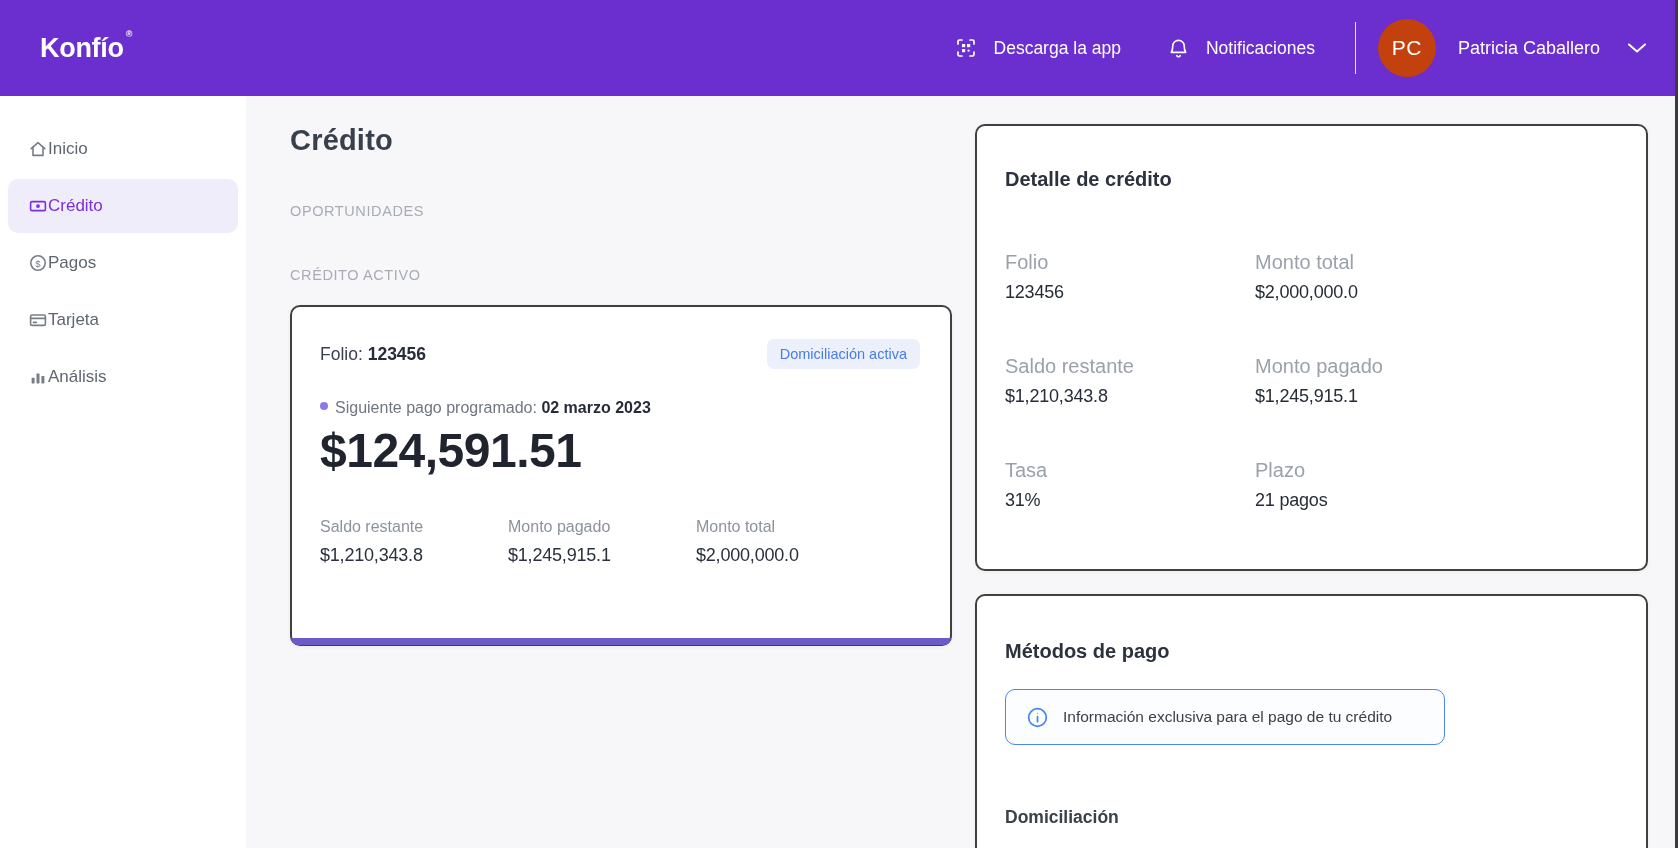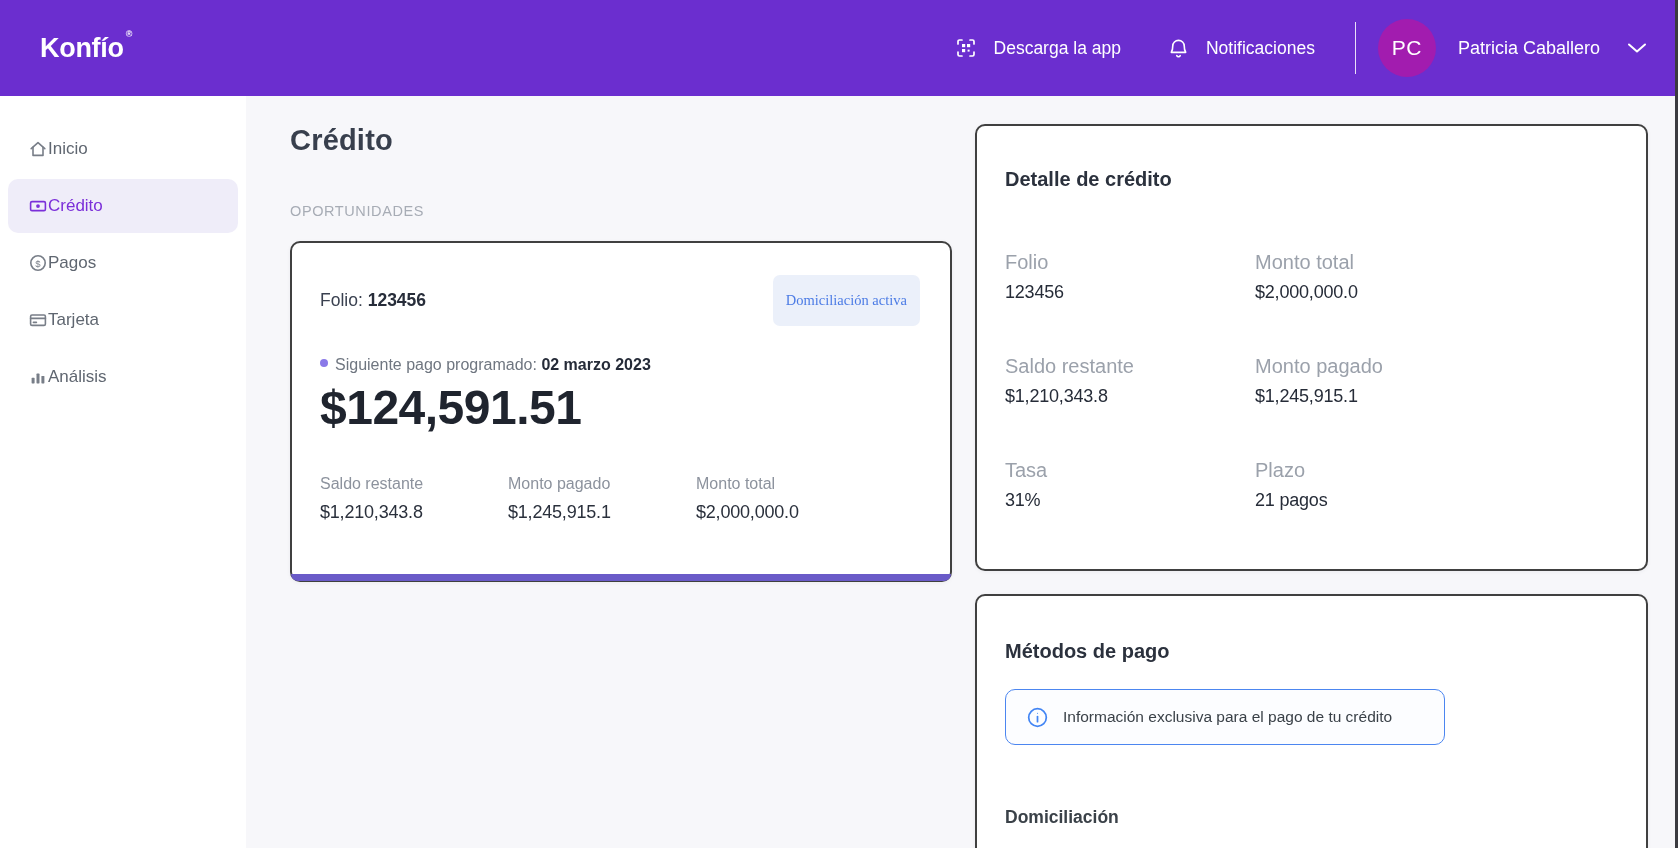--- a/index.html
+++ b/index.html
@@ -17,21 +17,21 @@
     display:flex; align-items:center; justify-content:space-between;
     padding:0 30px 0 40px;
   }
   .logo { color:#fff; font-size:27px; font-weight:bold; letter-spacing:-0.3px; cursor:pointer; position:relative; }
   .logo sup { font-size:9px; position:relative; top:-10px; left:2px; }
   .hnav { display:flex; align-items:center; color:#fff; }
   .hitem { display:flex; align-items:center; gap:16px; font-size:17.5px; cursor:pointer; }
   .hitem + .hitem { margin-left:46px;justify-content:flex-end; }
   .hdivider { width:1px; height:52px; background:rgba(255,255,255,0.85); margin:0 22px 0 40px; }
   .avatar {
-    width:58px; height:58px; border-radius:50%; background:#a21caf;
+    width:58px; height:58px; border-radius:50%; background:#c2410c;
     display:flex; align-items:center; justify-content:center;
     color:#fff; font-size:21px; letter-spacing:0.5px; margin-right:22px;
   }
   .usermenu { display:flex; align-items:center; cursor:pointer; }
   .username { font-size:18px; margin-right:26px; }
   .hicon { display:flex; align-items:center; }
 
   
   .shell { display:flex; height:764px; }
   .sidebar { width:246px; background:#FFFFFF; padding-top:23px; flex-shrink:0; }
@@ -61,21 +61,21 @@
   .creditcard { margin-top:22px; height:341px; position:relative; padding:32px 30px 0 28px; cursor:pointer; }
   .creditcard .accentbar {
     position:absolute; left:-1px; right:-1px; bottom:-1px; height:7px;
     background:#6A5BC8; border-radius:0 0 10px 10px;
   }
   .foliorow { display:flex; align-items:center; justify-content:space-between; }
   .folio { font-size:17.5px; color:#3A4150; }
   .folio b { color:#272D3A; }
   .badge {
     background:#EBF0FA; color:#4B7BE5; font-size:14.5px;
-    padding:17px 13px; border-radius:7px; white-space:nowrap;font-family:Liberation Serif, serif;
+    padding:7px 13px; border-radius:7px; white-space:nowrap;
   }
   .nextrow { margin-top:30px; display:flex; align-items:flex-start; }
   .dot { width:8px; height:8px; border-radius:50%; background:#8A79E8; margin:3px 7px 0 0; flex-shrink:0; }
   .nexttext { font-size:16px; color:#6F7680; }
   .nexttext b { color:#252B38; }
   .bigamount { margin-top:6px; font-size:48px; font-weight:700; color:#1F242E; letter-spacing:-0.5px; }
   .statsrow { margin-top:40px; display:flex; }
   .stat { width:188px; }
   .statlabel { font-size:16px; color:#8C929D; }
   .statvalue { font-size:18px; color:#2A303C; margin-top:9px; letter-spacing:-0.2px; }
@@ -204,20 +204,21 @@
       </span>
       <span>Análisis</span>
     </div>
   </div>
 
   <div class="content">
 
     <div class="leftcol">
       <div class="pagetitle">Crédito</div>
       <div class="sectionlabel sec-op">OPORTUNIDADES</div>
+      <div class="sectionlabel sec-ac">CRÉDITO ACTIVO</div>
 
       <div class="card creditcard">
         <div class="foliorow">
           <div class="folio">
             <span>Folio:</span>
             <b>123456</b>
           </div>
           <div class="badge">Domiciliación activa</div>
         </div>
         <div class="nextrow">

